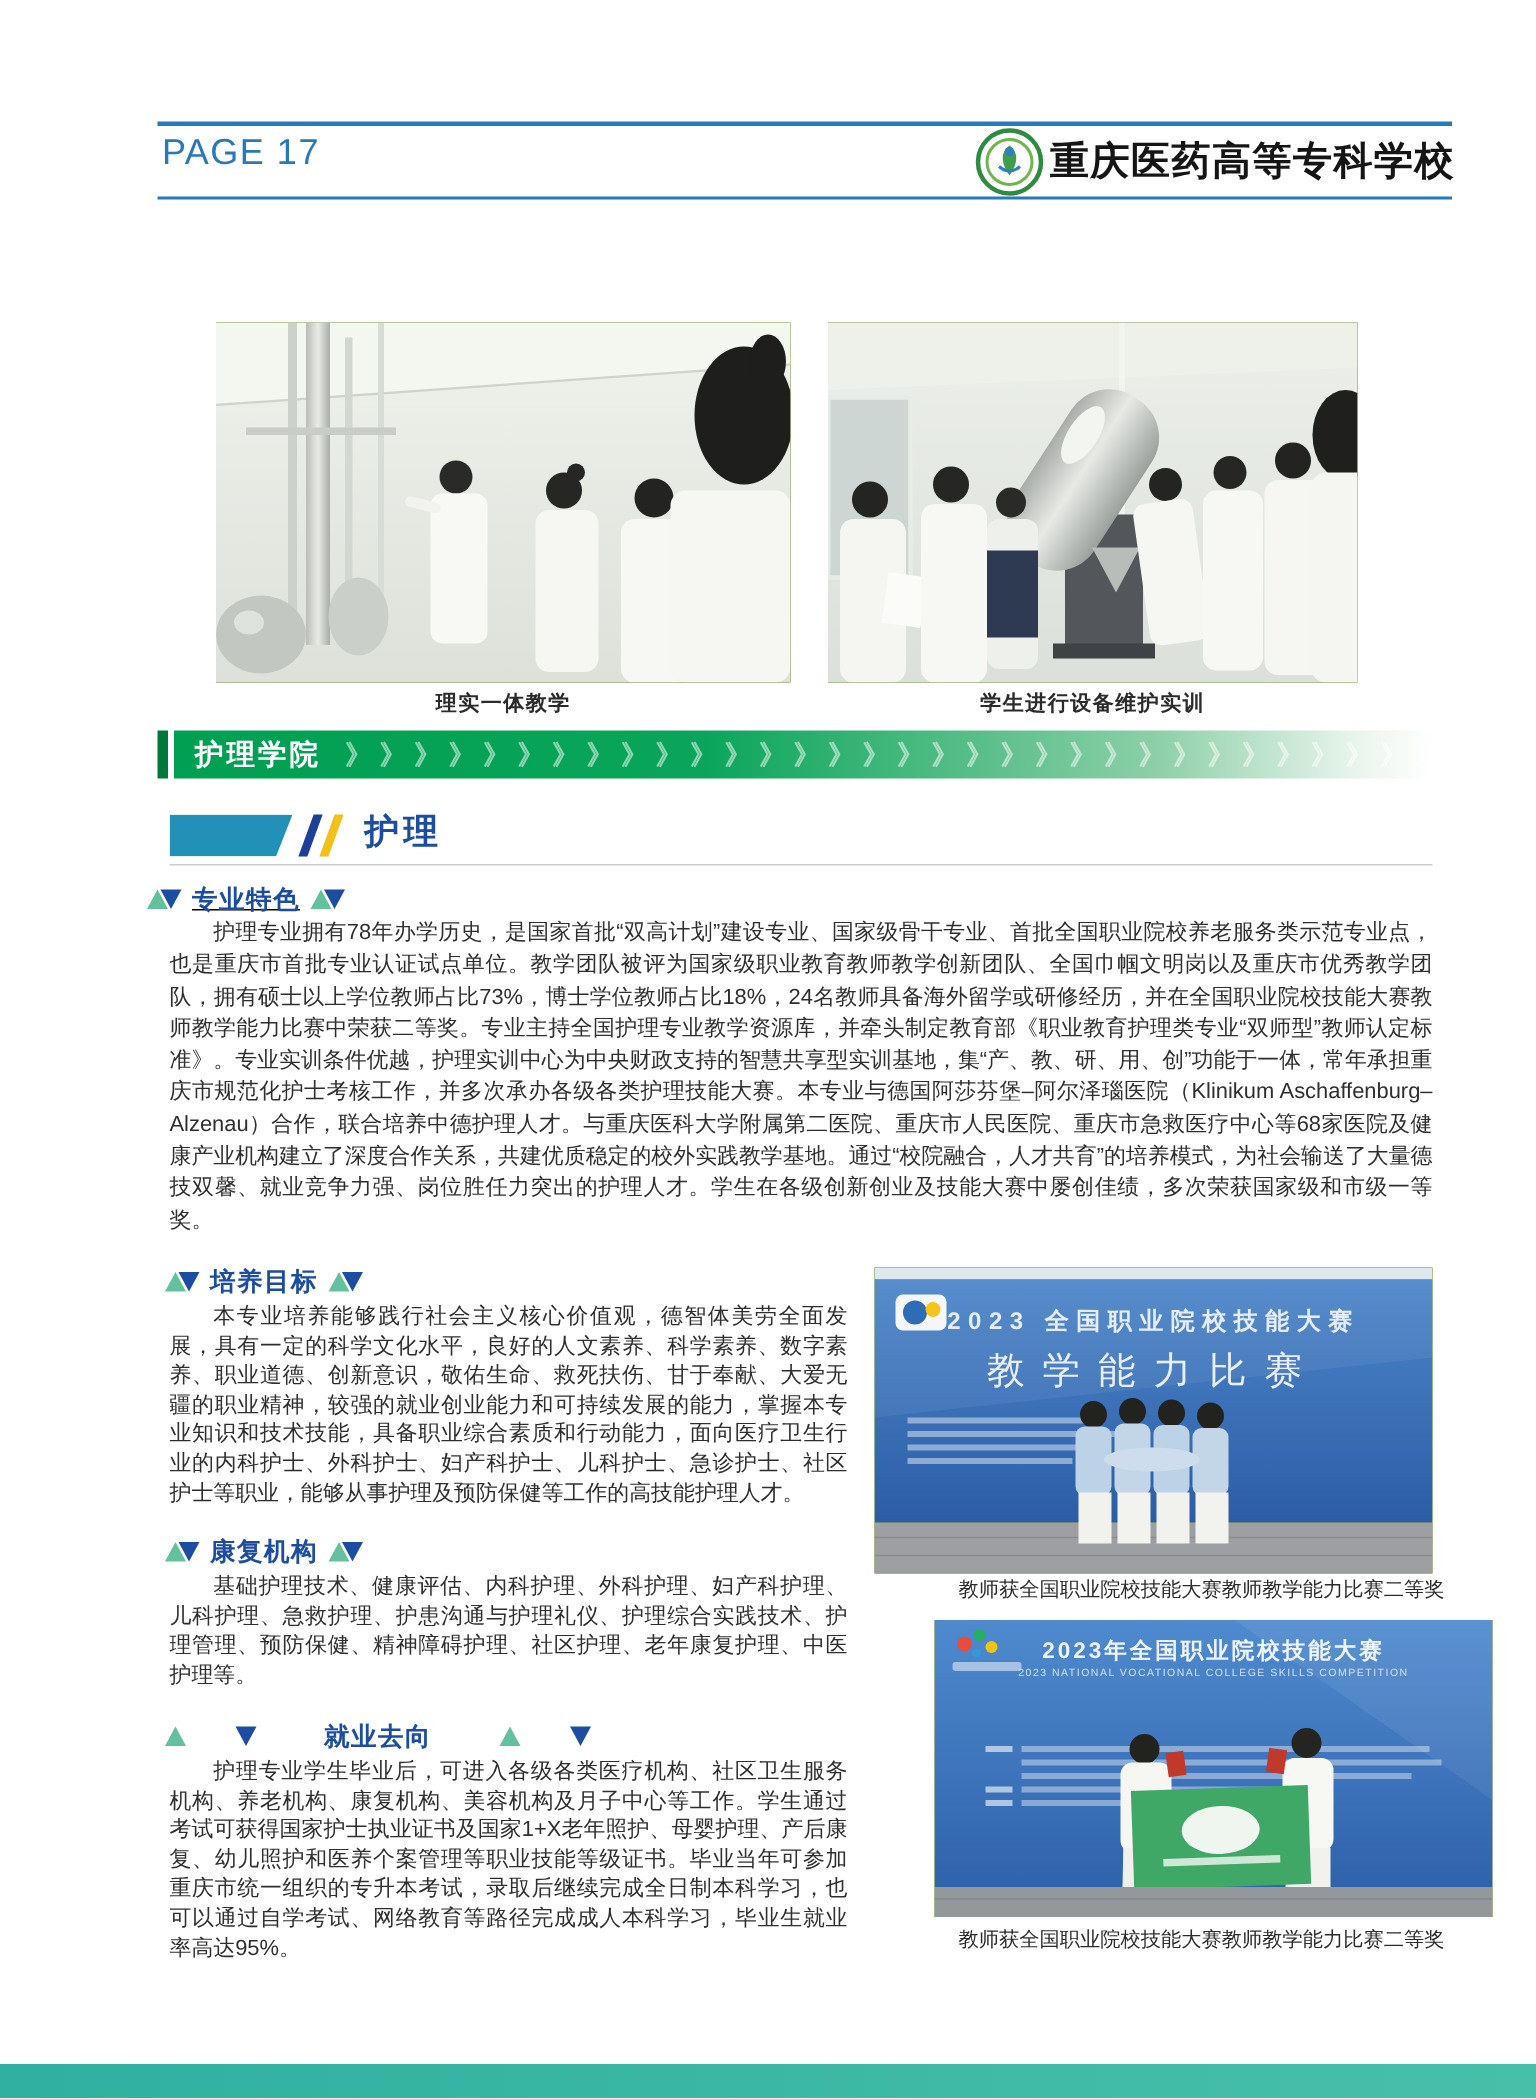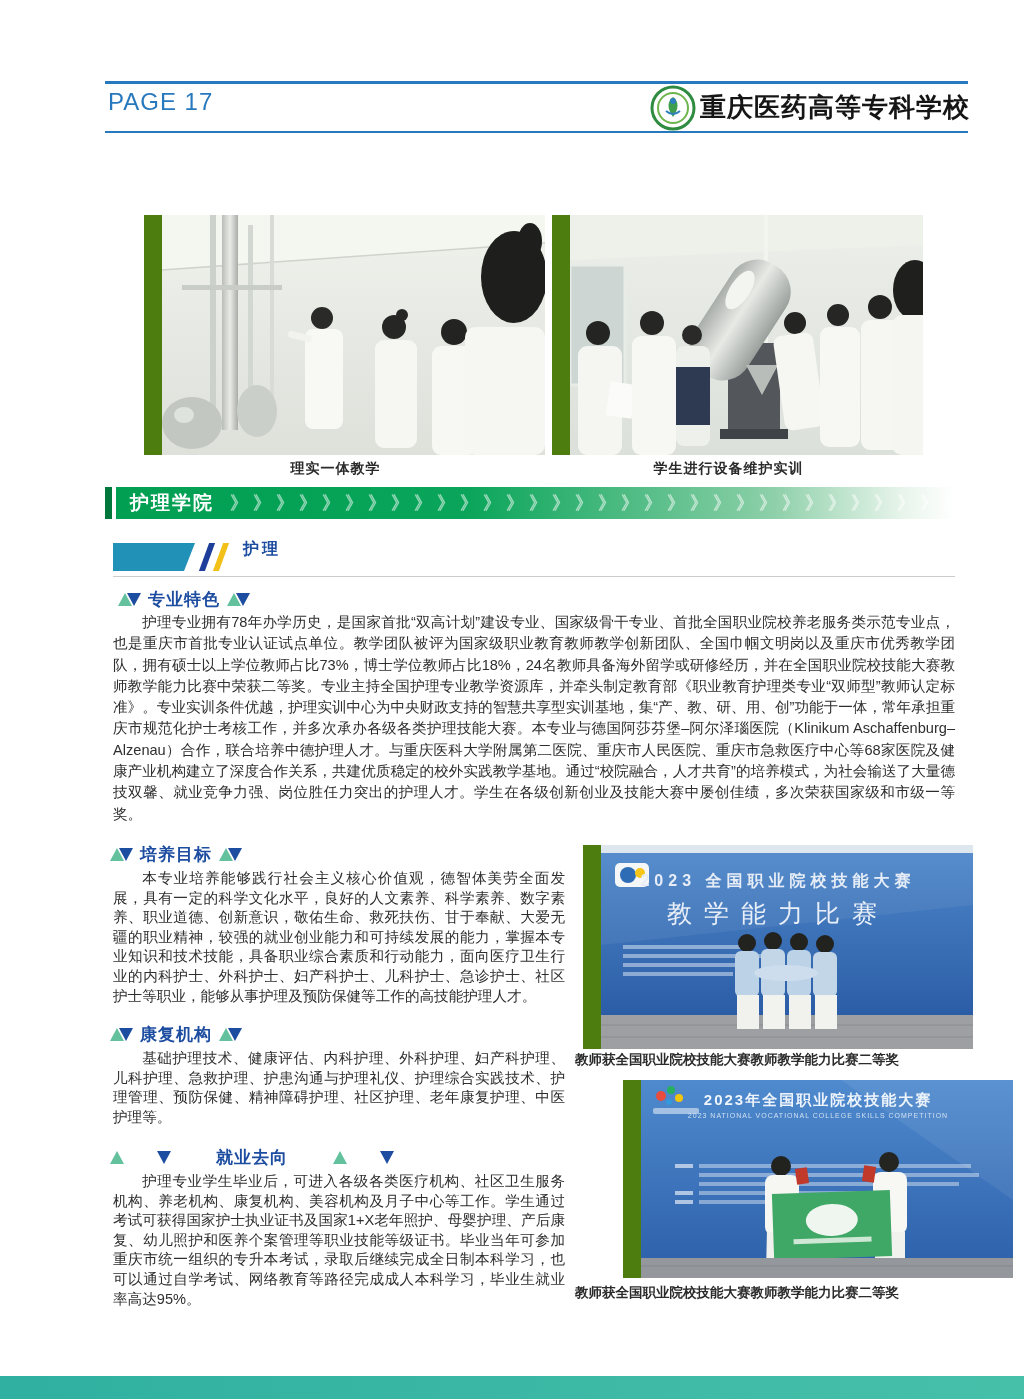--- a/index.html
+++ b/index.html
@@ -9,39 +9,39 @@
 
   
   .rule-top{left:105px;top:81px;width:863px;height:3px;background:#2878bd;}
   .rule-bottom{left:105px;top:131px;width:863px;height:2px;background:#2878bd;}
   .page-label{left:108px;top:88px;font-size:24px;color:#2878bd;letter-spacing:1px;}
   .school-name{left:700px;top:90px;width:268px;font-size:26px;font-weight:bold;
                font-family:"DejaVu Serif",serif;color:#151515;letter-spacing:1px;white-space:nowrap;}
   .logo{left:650px;top:85px;width:46px;height:46px;}
 
   
-  .photo{position:absolute;overflow:hidden;background:#4d7c0f;padding-left:18px;}
+  .photo{position:absolute;overflow:hidden;background:#4d7c0f;}
   .photo svg{display:block;}
   .cap{position:absolute;text-align:center;font-size:14px;font-weight:bold;color:#2b2b2b;letter-spacing:1px;}
 
   
   .banner-accent{left:105px;top:487px;width:7px;height:32px;background:#00783c;}
   .banner{left:116px;top:487px;width:839px;height:32px;display:flex;align-items:center;
           background:linear-gradient(90deg,#009f52 0%,#0aa55a 42%,#8ccfa8 78%,#e9f5ec 94%,#ffffff 100%);}
   .banner-title{color:#ffffff;font-weight:bold;font-size:19px;padding-left:14px;letter-spacing:2px;white-space:nowrap;}
   .banner-chevrons{flex:1;margin-left:16px;color:rgba(255,255,255,0.55);font-size:18px;font-weight:bold;
                    letter-spacing:5px;white-space:nowrap;overflow:hidden;line-height:32px;}
 
   
   .para-shape{left:113px;top:543px;width:82px;height:28px;background:#2191b7;
               clip-path:polygon(0 0,100% 0,calc(100% - 11px) 100%,0 100%);}
   .slash{top:543px;width:6px;height:28px;transform:skewX(-20deg);}
   .slash-blue{left:204px;background:#1d3f9a;}
   .slash-yellow{left:218px;background:#f2c018;}
-  .major-title{left:243px;top:539px;font-size:16px;font-weight:bold;color:#1d4da0;letter-spacing:3px;}
+  .major-title{left:243px;top:539px;font-size:23px;font-weight:bold;color:#1d4da0;letter-spacing:3px;}
   .title-rule{left:113px;top:576px;width:842px;height:1px;background:#cccccc;}
 
   
   .sec-head{position:absolute;display:flex;align-items:center;}
   .tri{width:0;height:0;}
   .tri-up{border-left:7px solid transparent;border-right:7px solid transparent;border-bottom:13px solid #63c19e;}
   .tri-down{border-left:7px solid transparent;border-right:7px solid transparent;border-top:13px solid #1d4da0;margin-left:-5px;}
   .sec-label{margin:0 7px;font-size:17px;font-weight:bold;color:#1d4da0;letter-spacing:1px;}
 
   
@@ -50,21 +50,21 @@
   .body-p.narrow{line-height:19.6px;}
 
   
   .rp-text{position:absolute;left:0;width:100%;text-align:center;}
   .rp1-l1{top:26px;font-size:16px;font-weight:bold;color:#e6edf7;letter-spacing:5px;}
   .rp1-l2{top:52px;font-size:25px;color:#e9eff8;letter-spacing:12px;font-family:"DejaVu Serif",serif;}
   .rp2-l1{top:11px;font-size:15px;font-weight:bold;color:#eef4fb;letter-spacing:2px;}
   .rp2-l2{top:32px;font-size:7px;color:#cfe0f2;letter-spacing:1px;}
   .rp2-l3{top:41px;font-size:28px;font-weight:bold;color:#ffffff;letter-spacing:5px;}
 
-  .rp-cap{position:absolute;text-align:left;font-size:13.5px;font-weight:bold;color:#2b2b2b;}
+  .rp-cap{position:absolute;text-align:right;font-size:13.5px;font-weight:normal;color:#2b2b2b;}
 
   
   .footer-bar{left:0;top:1376px;width:1024px;height:23px;
               background:linear-gradient(90deg,#2fb0a0,#47c0aa);}
 </style>
 </head>
 <body>
 
 <div class="page">
 
@@ -169,21 +169,21 @@
     <span class="banner-title">护理学院</span>
     <span class="banner-chevrons">》》》》》》》》》》》》》》》》》》》》》》》》》》》》》》》》》</span>
   </div>
 
   <div class="abs para-shape"></div>
   <div class="abs slash slash-blue"></div>
   <div class="abs slash slash-yellow"></div>
   <div class="abs major-title">护理</div>
   <div class="abs title-rule"></div>
 
-  <div class="sec-head" style="left:118px;top:588px;">
+  <div class="sec-head" style="left:98px;top:588px;text-decoration:underline;">
     <span class="tri tri-up"></span>
     <span class="tri tri-down"></span>
     <span class="sec-label">专业特色</span>
     <span class="tri tri-up"></span>
     <span class="tri tri-down"></span>
   </div>
   <p class="body-p" style="left:113px;top:612px;width:842px;">护理专业拥有78年办学历史，是国家首批“双高计划”建设专业、国家级骨干专业、首批全国职业院校养老服务类示范专业点，也是重庆市首批专业认证试点单位。教学团队被评为国家级职业教育教师教学创新团队、全国巾帼文明岗以及重庆市优秀教学团队，拥有硕士以上学位教师占比73%，博士学位教师占比18%，24名教师具备海外留学或研修经历，并在全国职业院校技能大赛教师教学能力比赛中荣获二等奖。专业主持全国护理专业教学资源库，并牵头制定教育部《职业教育护理类专业“双师型”教师认定标准》。专业实训条件优越，护理实训中心为中央财政支持的智慧共享型实训基地，集“产、教、研、用、创”功能于一体，常年承担重庆市规范化护士考核工作，并多次承办各级各类护理技能大赛。本专业与德国阿莎芬堡–阿尔泽瑙医院（Klinikum Aschaffenburg–Alzenau）合作，联合培养中德护理人才。与重庆医科大学附属第二医院、重庆市人民医院、重庆市急救医疗中心等68家医院及健康产业机构建立了深度合作关系，共建优质稳定的校外实践教学基地。通过“校院融合，人才共育”的培养模式，为社会输送了大量德技双馨、就业竞争力强、岗位胜任力突出的护理人才。学生在各级创新创业及技能大赛中屡创佳绩，多次荣获国家级和市级一等奖。</p>
 
   <div class="sec-head" style="left:110px;top:843px;">
     <span class="tri tri-up"></span>

